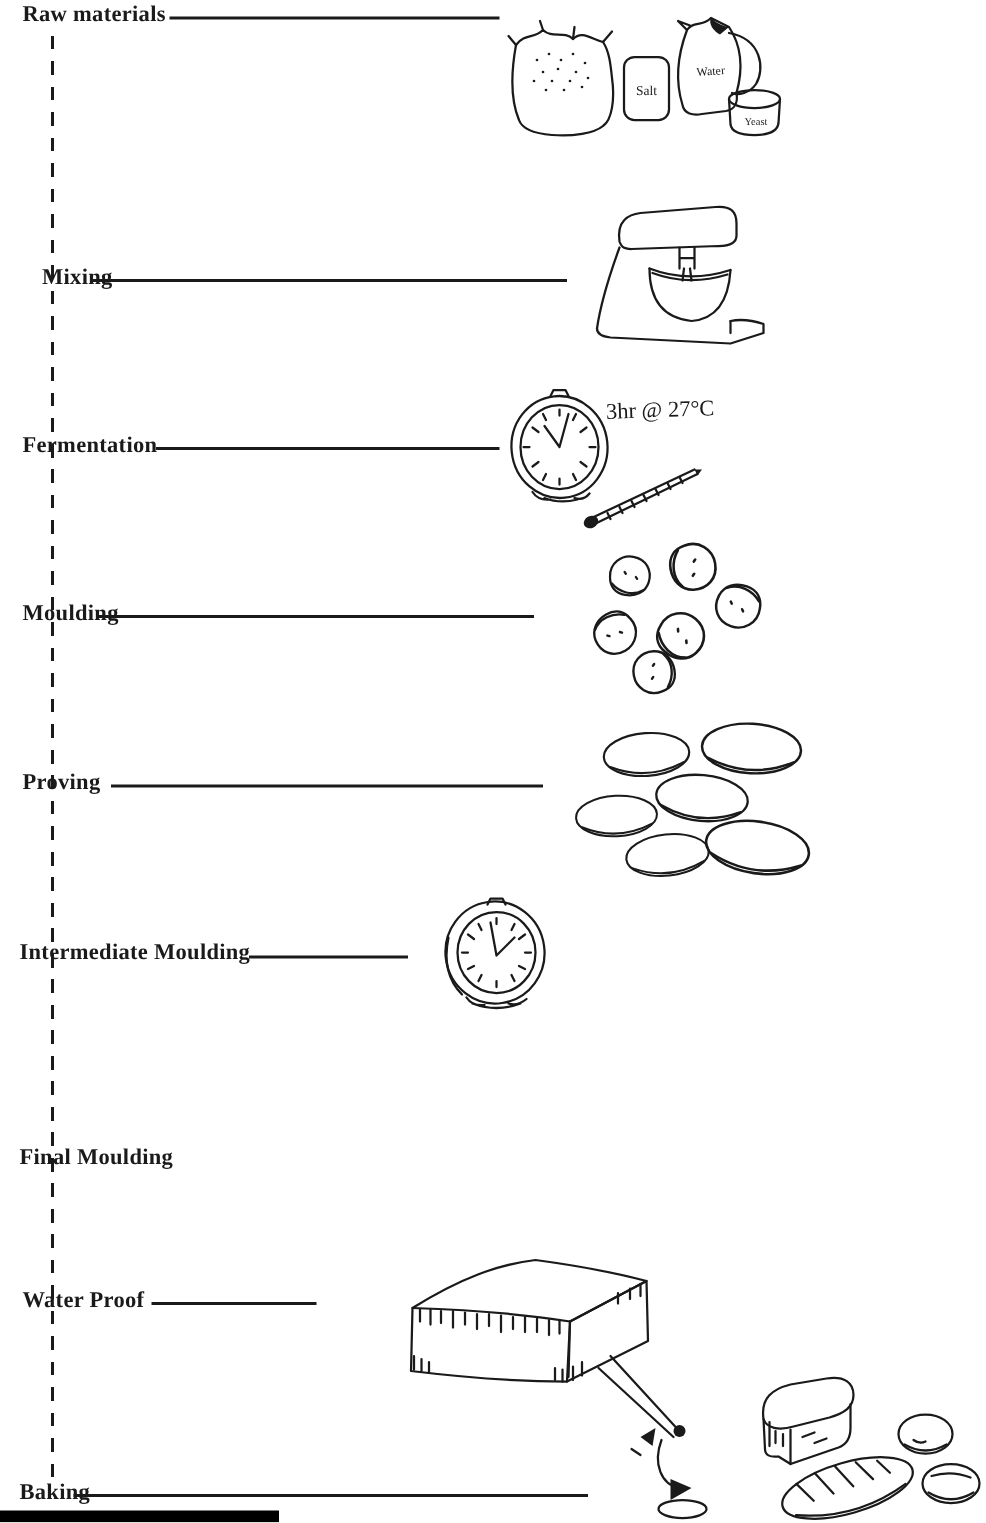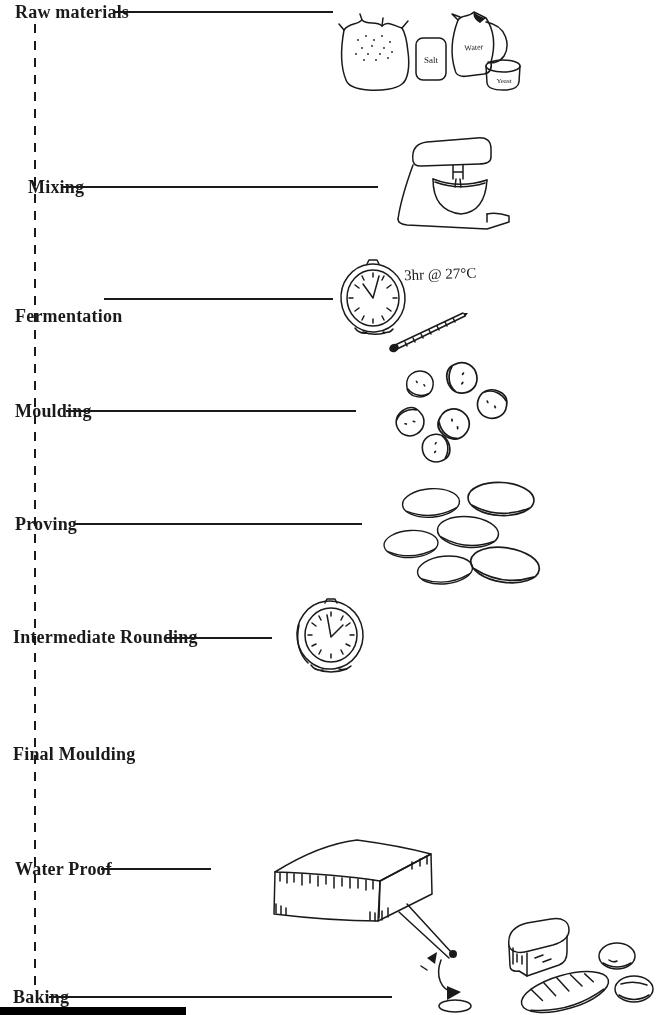--- a/index.html
+++ b/index.html
@@ -1,21 +1,21 @@
 <!DOCTYPE html>
 <html><head>
 <meta charset="utf-8">
 <style>
   html,body{margin:0;padding:0;background:#fff;}
   .canvas{
     position:relative;width:657px;height:1015px;background:#ffffff;
     font-family:"Liberation Serif",serif;color:#1a1a1a;overflow:hidden;
   }
   .stage-label{
-    position:absolute;font-weight:bold;font-size:18px;white-space:nowrap;
+    position:absolute;font-weight:bold;font-size:15px;white-space:nowrap;
     letter-spacing:.2px;
   }
   .leader{position:absolute;height:0;border-top:2px solid #1a1a1a;}
   .vline{
     position:absolute;left:34px;width:2px;
     background:repeating-linear-gradient(to bottom,#1a1a1a 0 9px,transparent 9px 17px);
   }
   .ann{position:absolute;font-size:15px;transform:rotate(-2deg);white-space:nowrap;}
   .bar{position:absolute;background:#000;}
   svg{position:absolute;overflow:visible;}
@@ -25,25 +25,25 @@
 </style>
 </head>
 <body>
 
 <div class="canvas">
 
   <div class="vline" style="top:24px;height:962px"></div>
 
   <div class="stage-label" style="left:15px;top:2px">Raw materials</div>
   <div class="stage-label" style="left:28px;top:177px">Mixing</div>
-  <div class="stage-label" style="left:15px;top:306px">Fermentation</div>
+  <div class="stage-label" style="left:15px;top:289px">Fermentation</div>
   <div class="stage-label" style="left:15px;top:401px">Moulding</div>
   <div class="stage-label" style="left:15px;top:514px">Proving</div>
-  <div class="stage-label" style="left:13px;top:627px">Intermediate Rounding</div>
-  <div class="stage-label" style="left:13px;top:744px">Final Moulding</div>
+  <div class="stage-label" style="left:13px;top:627px">Intermediate Moulding</div>
+  <div class="stage-label" style="left:13px;top:764px">Final Moulding</div>
   <div class="stage-label" style="left:15px;top:859px">Water Proof</div>
   <div class="stage-label" style="left:13px;top:987px">Baking</div>
 
   <div class="leader" style="left:113px;top:11px;width:220px"></div>
   <div class="leader" style="left:62px;top:186px;width:316px"></div>
   <div class="leader" style="left:104px;top:298px;width:229px"></div>
   <div class="leader" style="left:66px;top:410px;width:290px"></div>
   <div class="leader" style="left:74px;top:523px;width:288px"></div>
   <div class="leader" style="left:166px;top:637px;width:106px"></div>
   <div class="leader" style="left:101px;top:868px;width:110px"></div>

